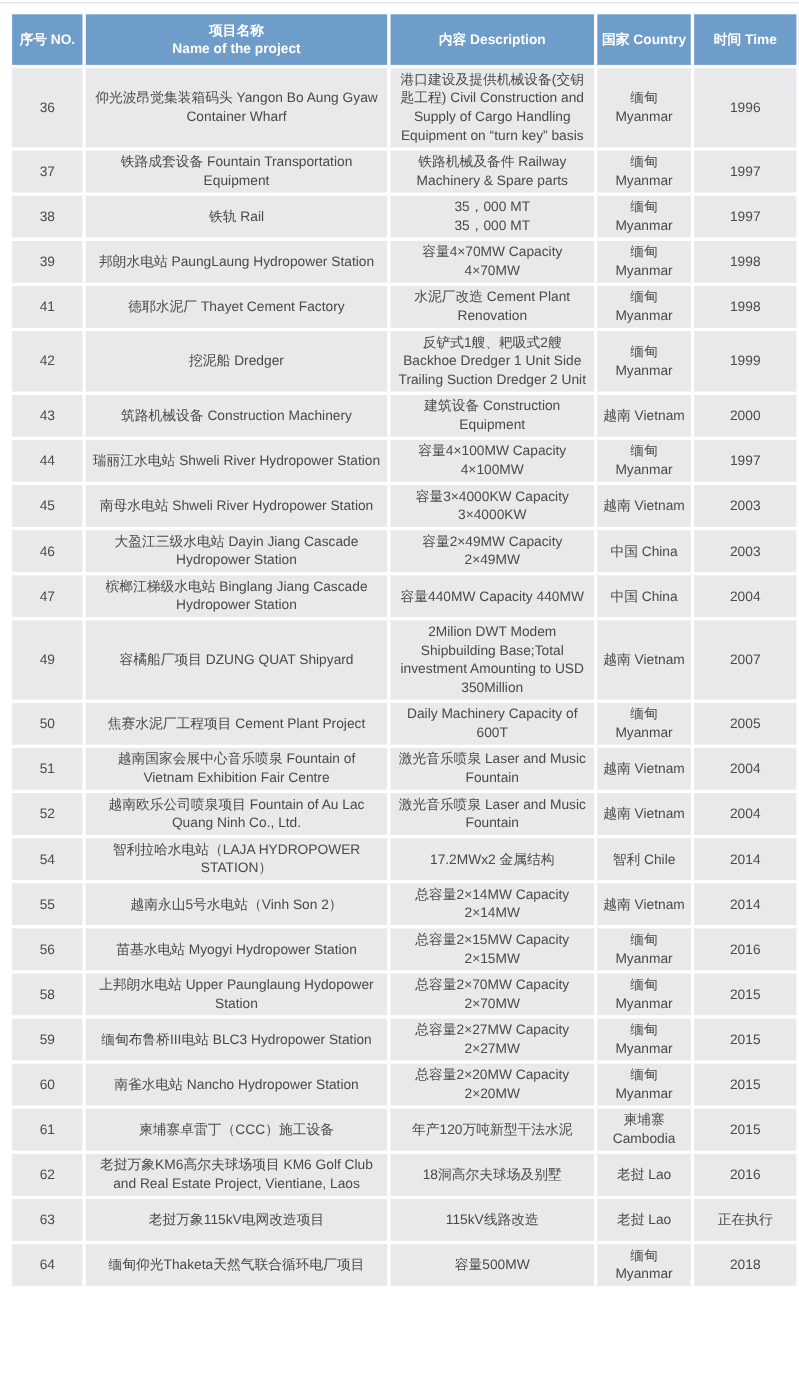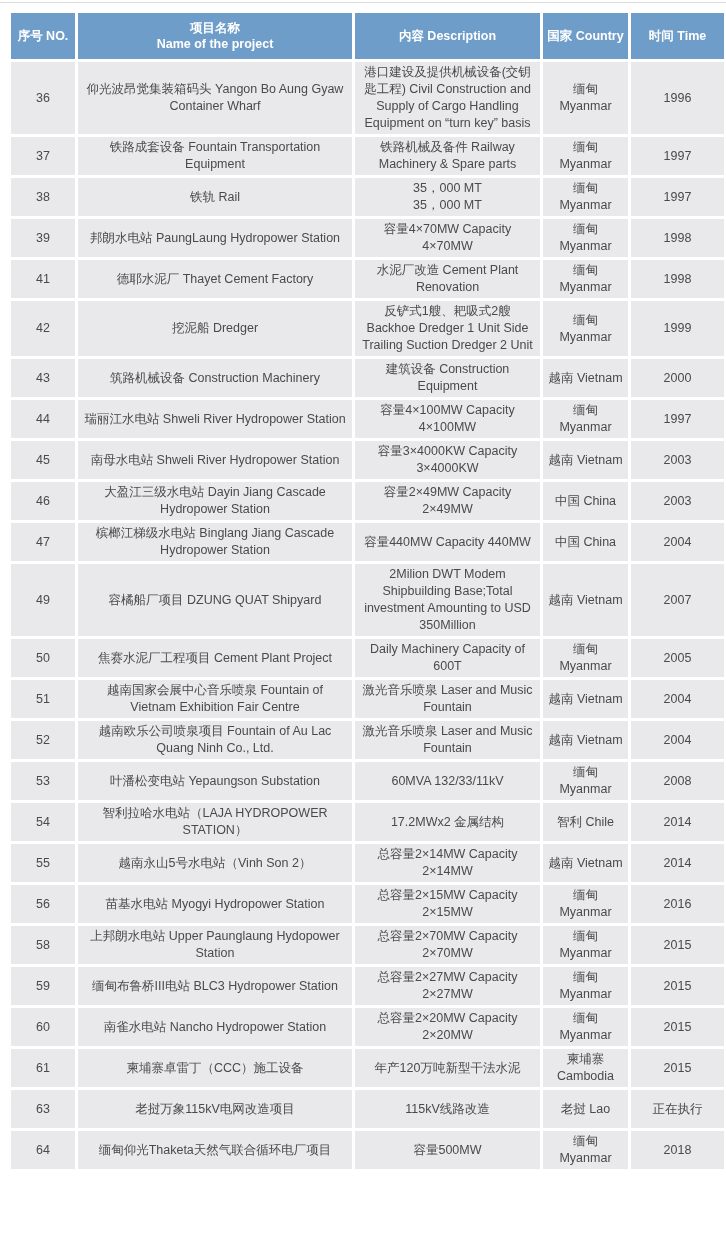--- a/index.html
+++ b/index.html
@@ -204,27 +204,20 @@
     </tr>
 
     <tr>
       <td>52</td>
       <td>越南欧乐公司喷泉项目 Fountain of Au Lac Quang Ninh Co., Ltd.</td>
       <td>激光音乐喷泉 Laser and Music Fountain</td>
       <td>越南 Vietnam</td>
       <td>2004</td>
     </tr>
 
-    <tr>
-      <td>53</td>
-      <td>叶潘松变电站 Yepaungson Substation</td>
-      <td>60MVA 132/33/11kV</td>
-      <td>缅甸 Myanmar</td>
-      <td>2008</td>
-    </tr>
 
     <tr>
       <td>54</td>
       <td>智利拉哈水电站（LAJA HYDROPOWER STATION）</td>
       <td>17.2MWx2 金属结构</td>
       <td>智利 Chile</td>
       <td>2014</td>
     </tr>
 
     <tr>
@@ -269,20 +262,27 @@
     </tr>
 
     <tr>
       <td>61</td>
       <td>柬埔寨卓雷丁（CCC）施工设备</td>
       <td>年产120万吨新型干法水泥</td>
       <td>柬埔寨 Cambodia</td>
       <td>2015</td>
     </tr>
 
+    <tr>
+      <td>62</td>
+      <td>老挝万象KM6高尔夫球场项目 KM6 Golf Club and Real Estate Project, Vientiane, Laos</td>
+      <td>18洞高尔夫球场及别墅</td>
+      <td>老挝 Lao</td>
+      <td>2016</td>
+    </tr>
 
     <tr>
       <td>63</td>
       <td>老挝万象115kV电网改造项目</td>
       <td>115kV线路改造</td>
       <td>老挝 Lao</td>
       <td>正在执行</td>
     </tr>
 
     <tr>

